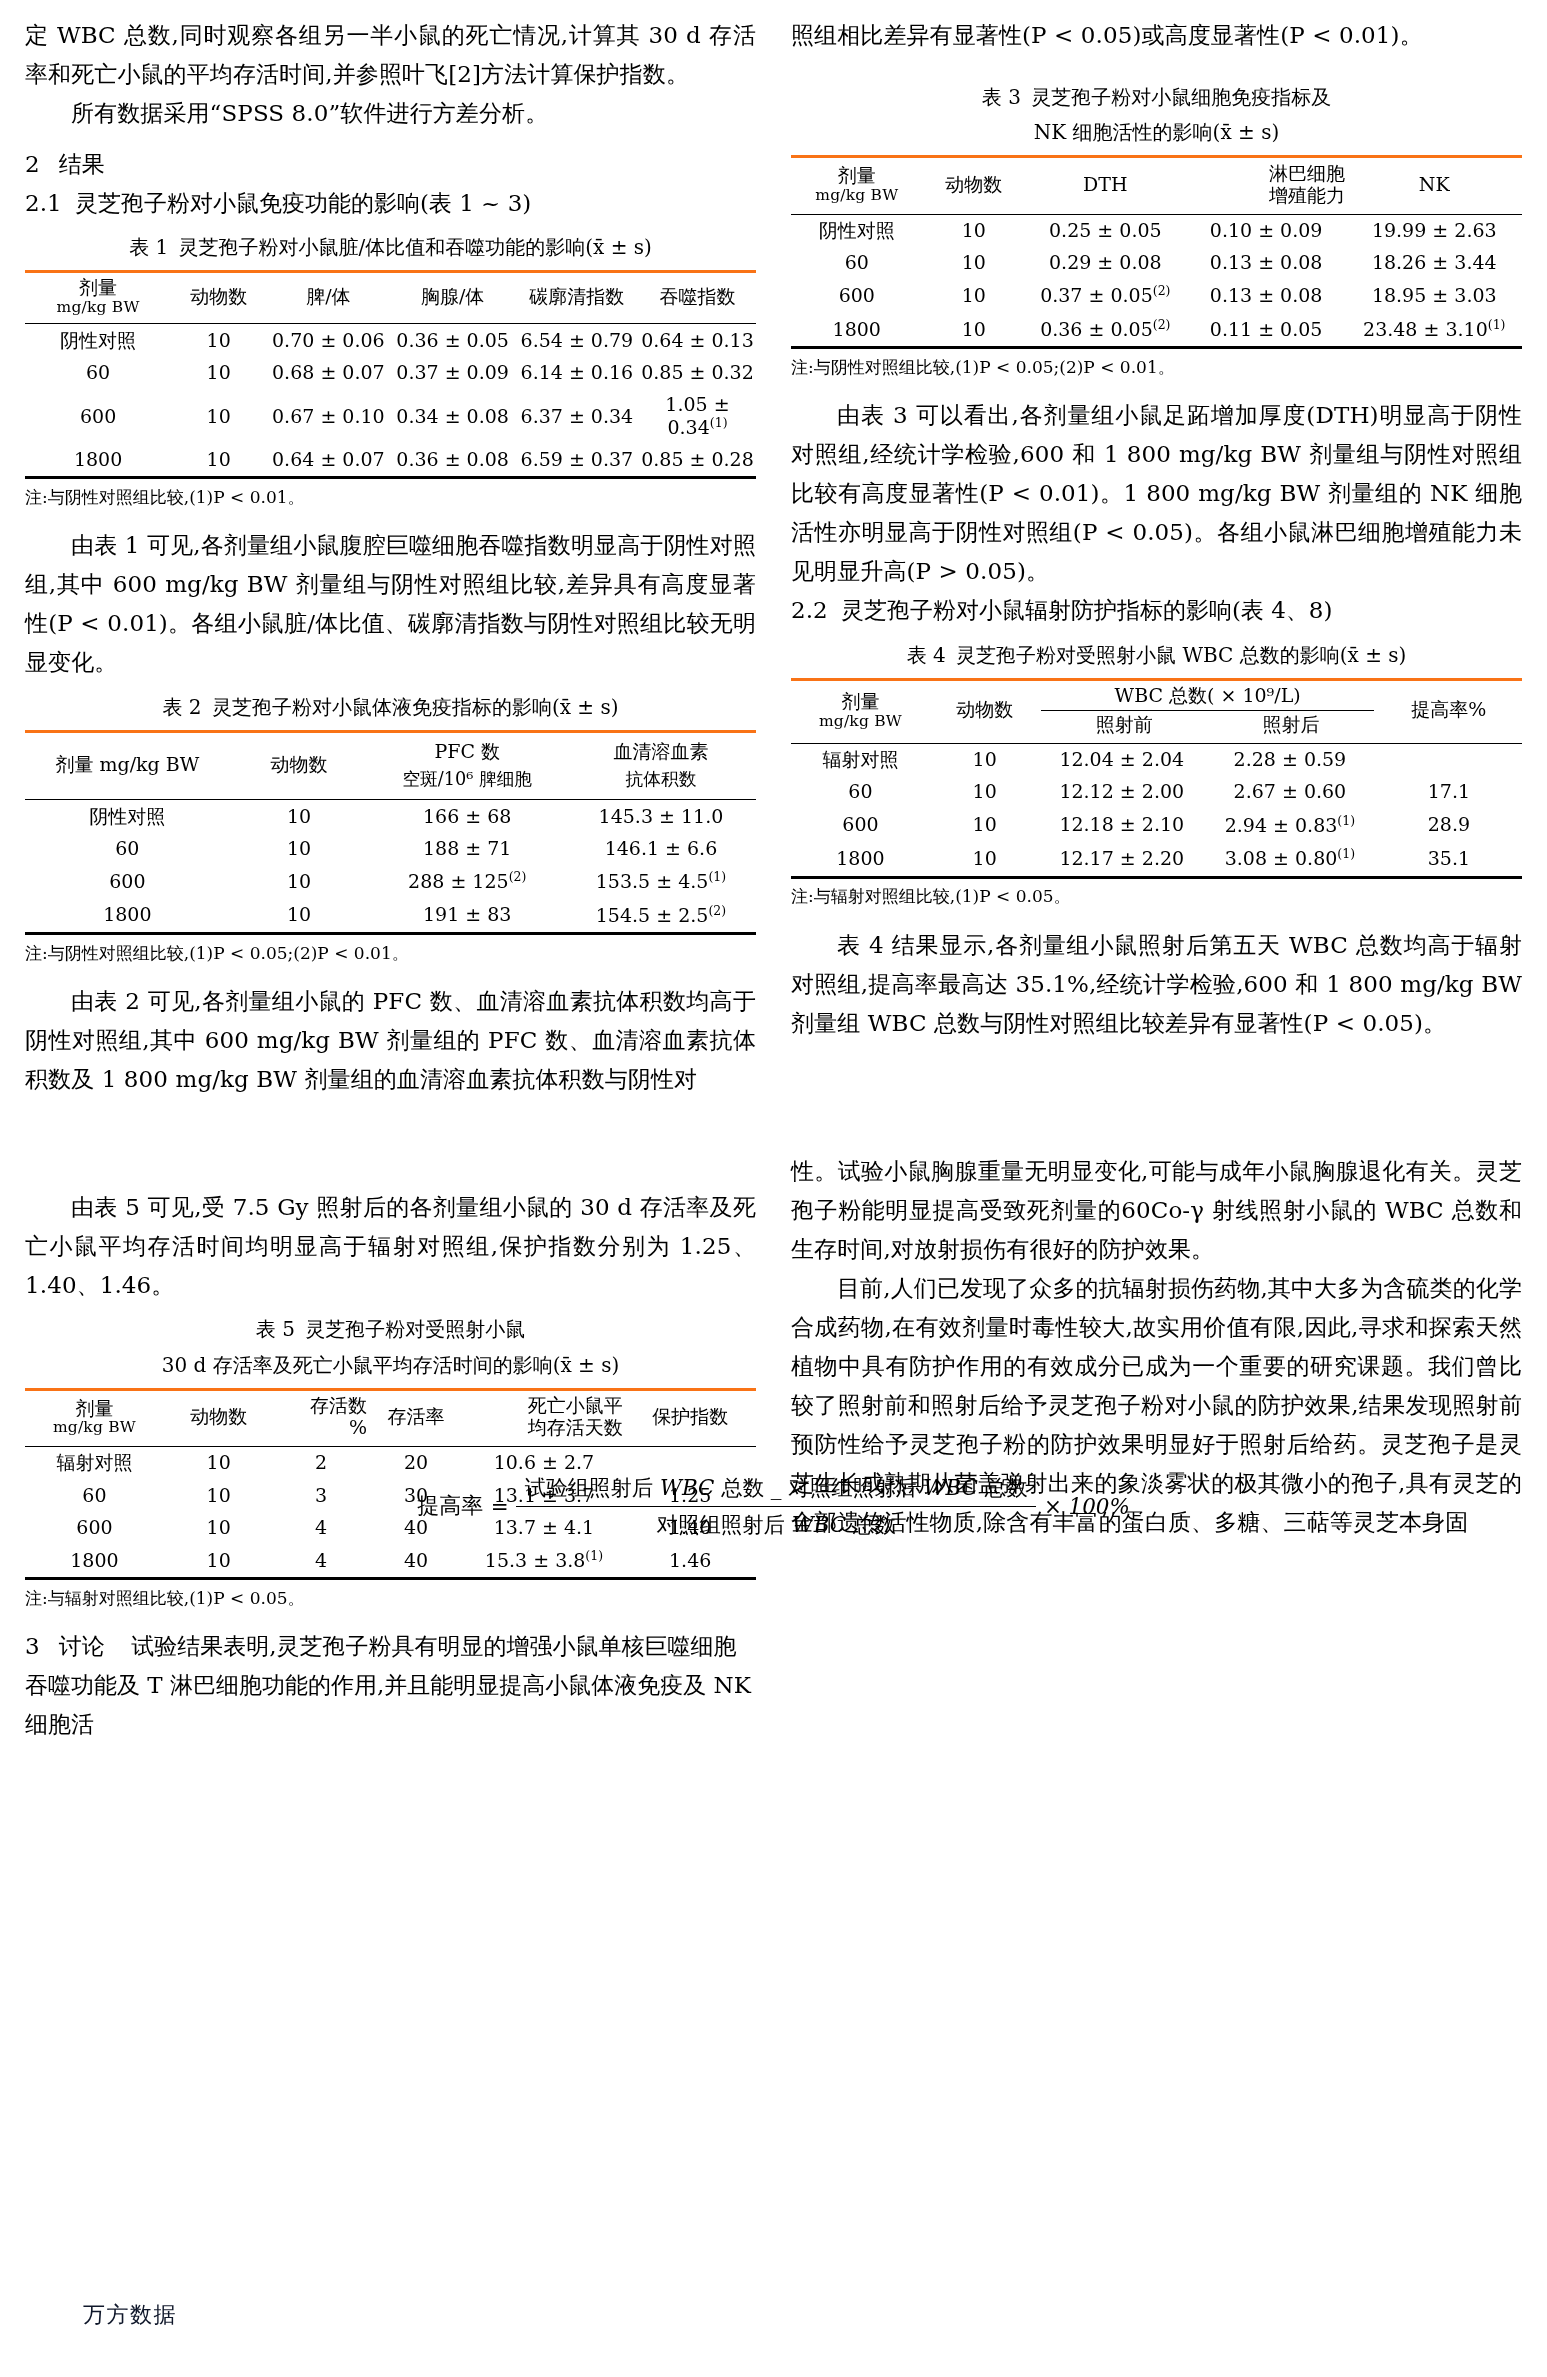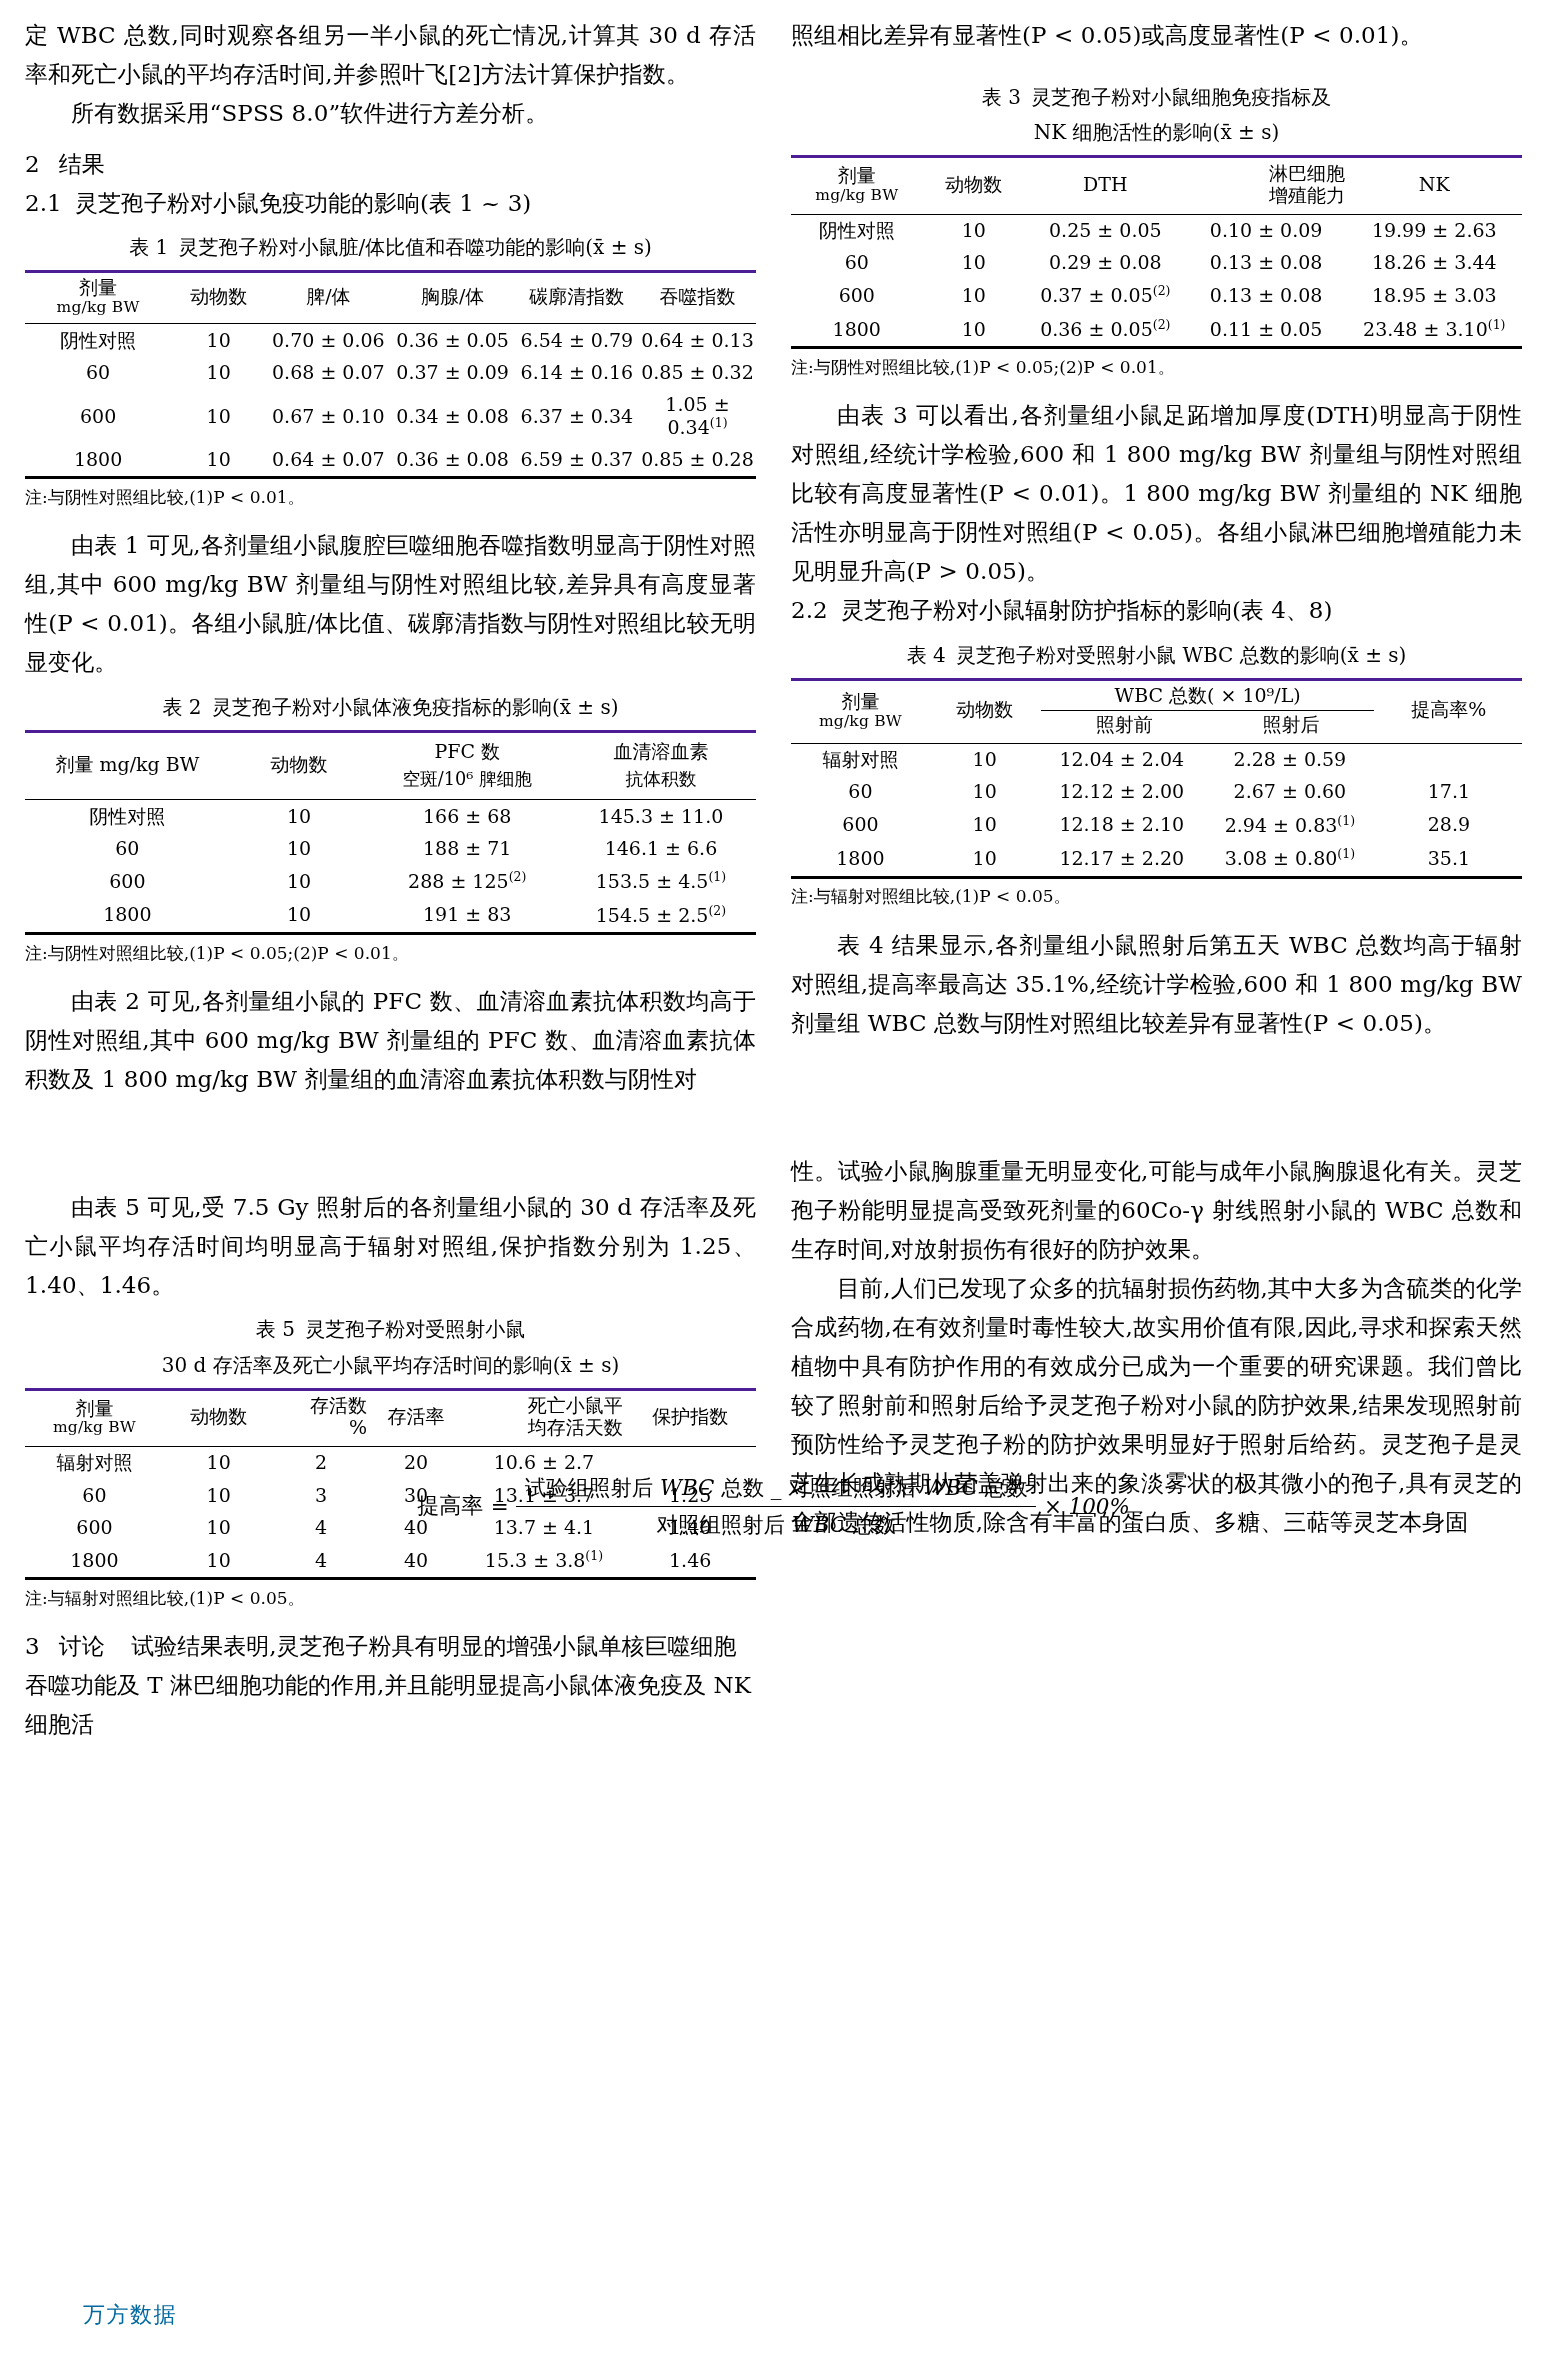--- a/index.html
+++ b/index.html
@@ -50,21 +50,21 @@
     font-size:19px;
     line-height:1.15;
   }
   table.t th,table.t td{
     padding:5.2px 1.5px;
     text-align:center;
     font-weight:normal;
     vertical-align:middle;
   }
   table.t thead tr.head th{padding:4.4px 1.5px 7.4px 1.5px;}
-  .rule-top{border-top:3px solid #4c1d95;}
+  .rule-top{border-top:3px solid #f97316;}
   .rule-mid{border-top:1.2px solid #000;}
   .rule-bot{border-bottom:3px solid #000;}
   .dose-cell{font-size:19px;line-height:1.08;}
   .dose-cell .u{display:block;font-size:15.5px;letter-spacing:0.2px;}
   .sup{font-size:12.5px;vertical-align:super;}
   .note{
     font-size:17px;line-height:25px;margin:5.9px 0 0 0;text-align:left;
   }
   .grp{display:block;}
   .grp .top{display:block;border-bottom:1.2px solid #000;padding-bottom:3px;margin-bottom:3px;}
@@ -92,21 +92,21 @@
   .footer{
     position:absolute;left:25px;right:25px;bottom:19px;
     display:flex;align-items:flex-end;justify-content:space-between;
     font-size:20px;
   }
   .footer .fl{letter-spacing:0.7px;}
   .footer .fl .sp{display:inline-block;width:19px;}
   .footer .fr{letter-spacing:1.5px;margin-right:118px;}
   .wf{
     position:absolute;left:83px;bottom:47px;
-    font-size:22px;color:#0369a1;letter-spacing:1.5px;
+    font-size:22px;color:#0f172a;letter-spacing:1.5px;
   }
   .spacer16{height:11.8px;}
   .spacer24{height:17.7px;}
   i.it{font-style:italic;}
 </style>
 </head>
 <body>
 
 <div class="page">
   <div class="cols">

